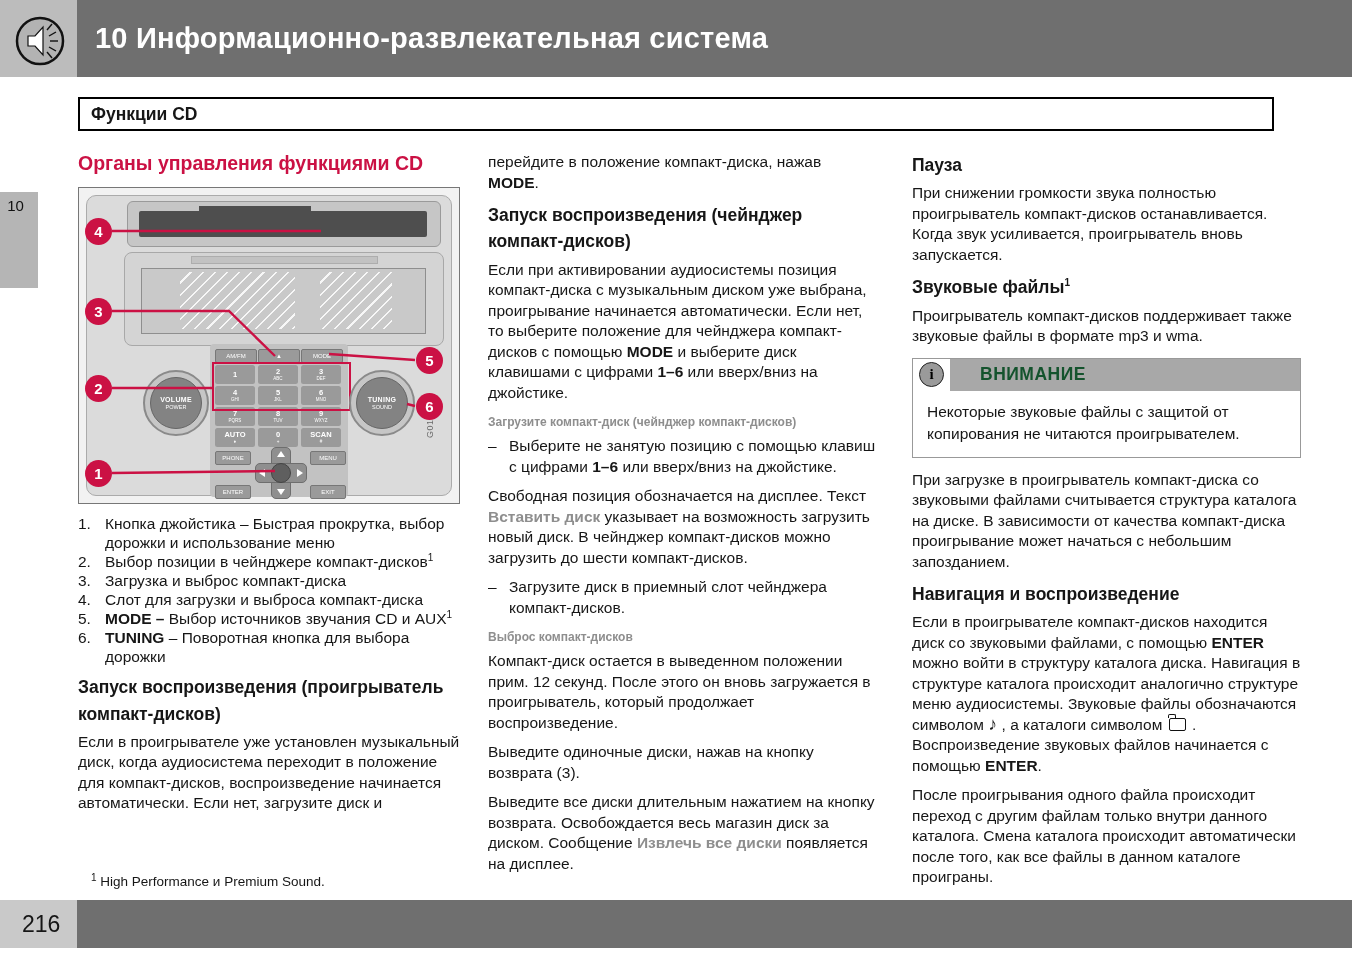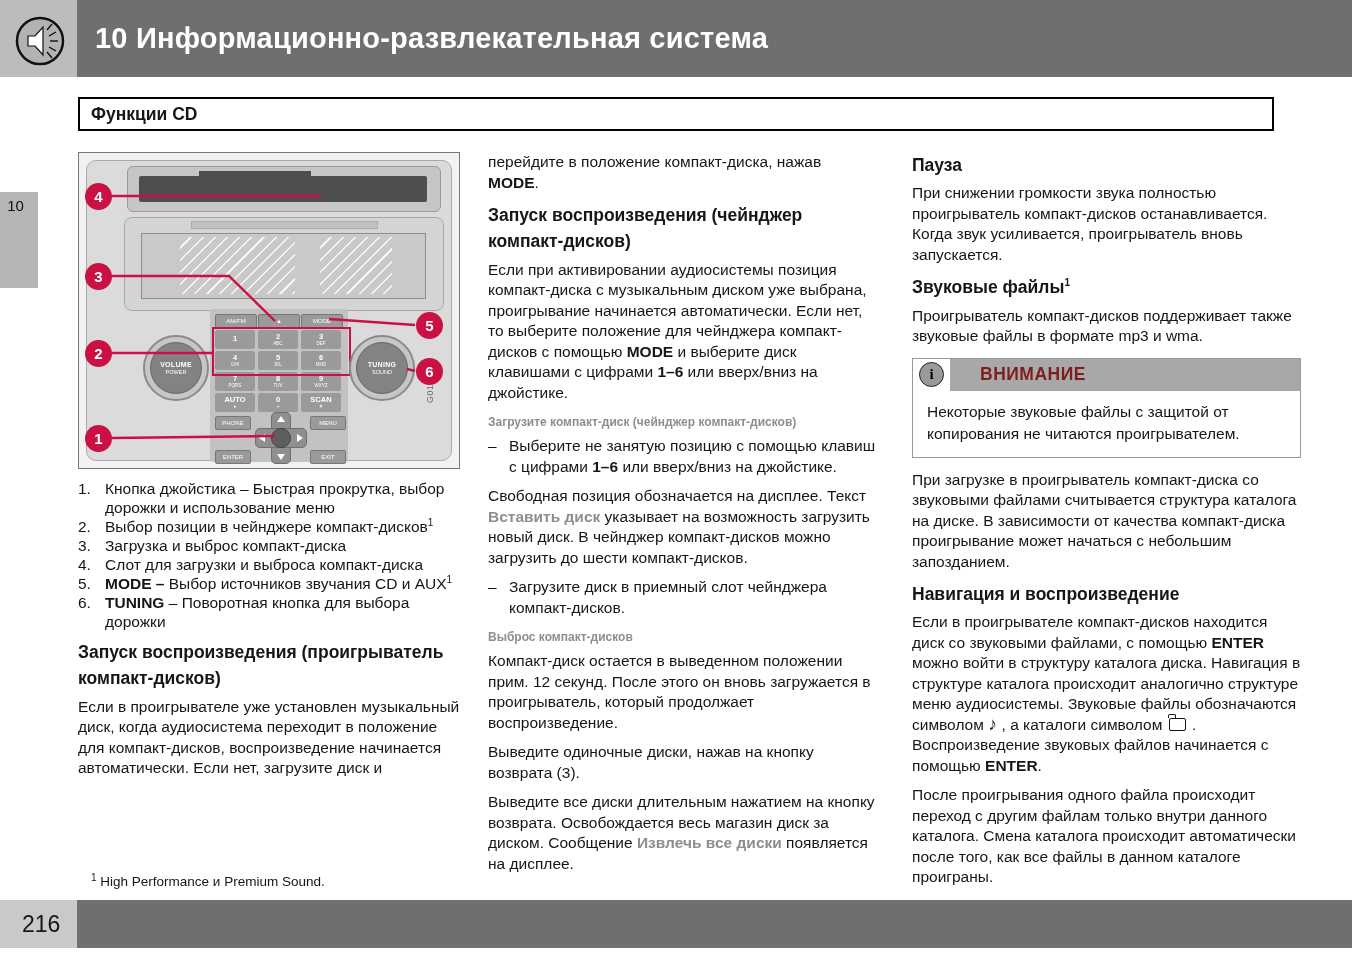--- a/index.html
+++ b/index.html
@@ -42,21 +42,21 @@
   .dash .dsh{flex:0 0 21px;}
 
   
   .warn{border:1px solid #999;margin:11px 0 12px;}
   .warn-hd{height:32px;display:flex;align-items:center;background:#A8A8A8;}
   .warn-ico{width:37px;height:32px;background:#fff;display:flex;align-items:center;
             justify-content:center;flex:0 0 37px;}
   .icircle{width:23px;height:23px;border-radius:50%;background:#9A9A9A;border:1.5px solid #222;
            color:#000;font-weight:bold;font-family:"Liberation Serif",serif;font-size:15px;
            display:flex;align-items:center;justify-content:center;}
-  .warn-title{color:#7f1d1d;font-weight:bold;font-size:17.5px;margin-left:30px;letter-spacing:.5px;}
+  .warn-title{color:#14532d;font-weight:bold;font-size:17.5px;margin-left:30px;letter-spacing:.5px;}
   .warn-bd{padding:10px 12px 12px 14px;}
   .warn-bd p{margin:0;line-height:22px;}
 
   
   .footnote{position:absolute;left:79px;top:874px;font-size:13.5px;margin-left:12px;}
   .ftr-l{position:absolute;left:0;top:900px;width:77px;height:48px;background:#C9C9C9;
          display:flex;align-items:center;}
   .ftr-l span{font-size:23px;padding-left:22px;}
   .ftr-bar{position:absolute;left:77px;top:900px;width:1275px;height:48px;background:#6F6F6F;}
 
@@ -135,20 +135,21 @@
     <span class="hdr-title">10 Информационно-развлекательная система</span>
   </div>
 
   <div class="section-box">
     <span>Функции CD</span>
   </div>
 
   <div class="tab">10</div>
 
   <div class="col col1">
+    <div class="h-red">Органы управления функциями CD</div>
 
     <div class="fig">
       <div class="panel"></div>
       <div class="slot-recess"></div>
       <div class="slot"></div>
       <div class="slot-notch"></div>
       <div class="bezel"></div>
       <div class="bezel-strip"></div>
       <div class="display">
         <div class="hatch g1"></div>

